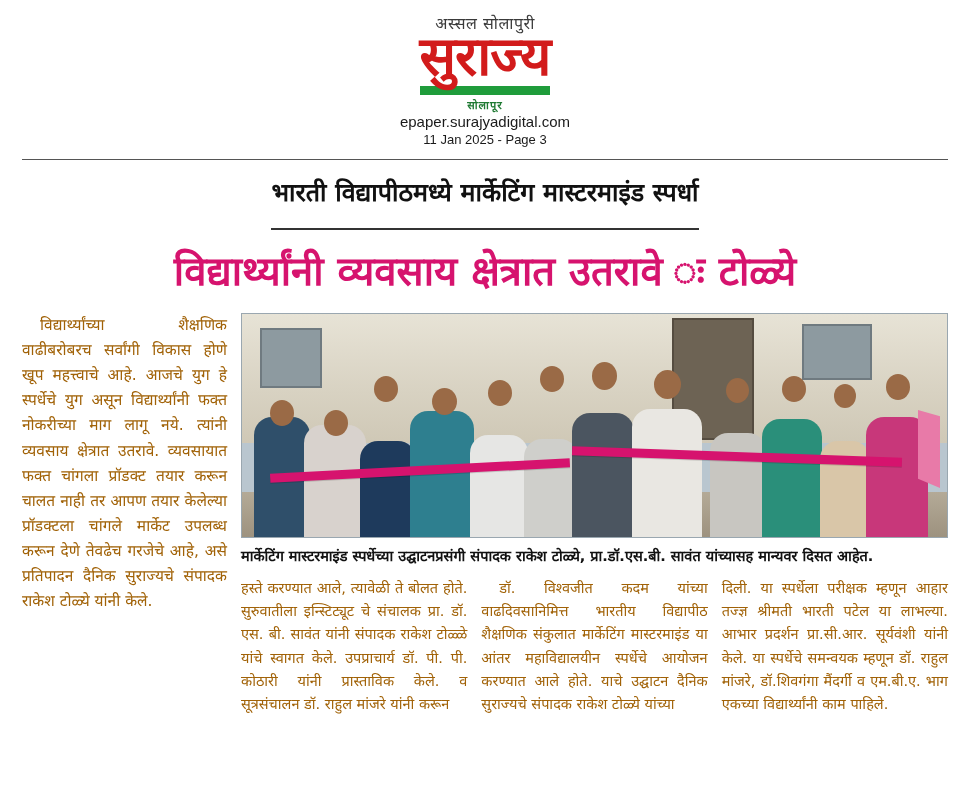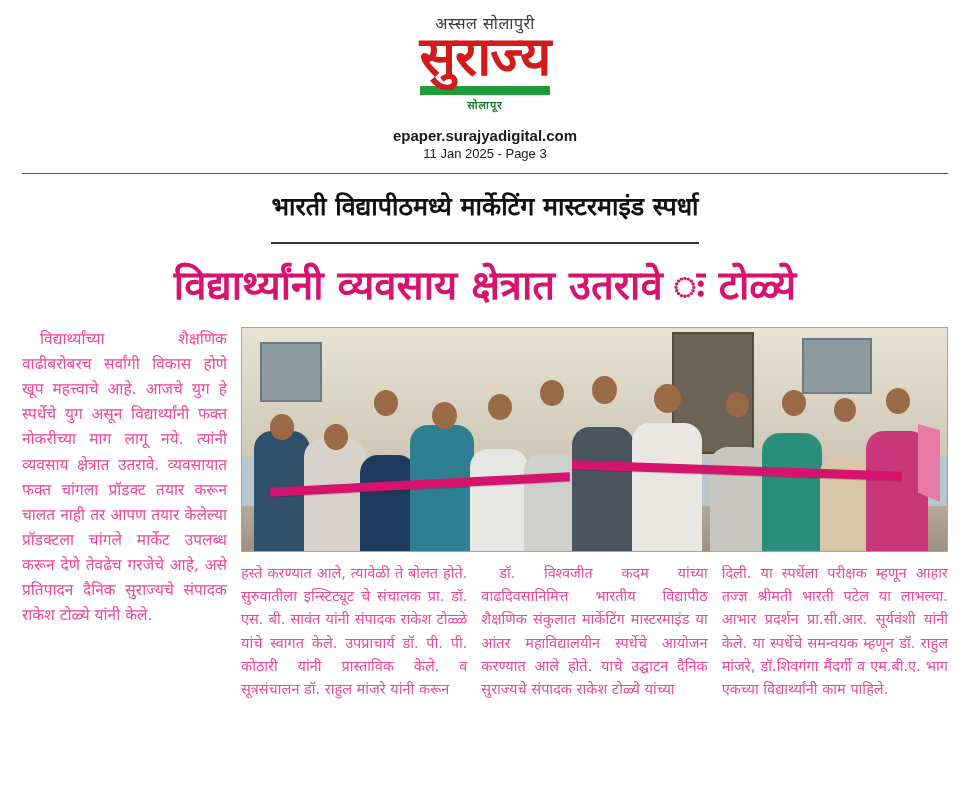--- a/index.html
+++ b/index.html
@@ -52,25 +52,24 @@
     margin-top: 2px;
   }
   .masthead-city {
     font-size: 11px;
     color: #1f7a33;
     font-weight: bold;
     margin-top: 2px;
     letter-spacing: 1px;
   }
   .epaper-url {
-    margin-top: 14px;
+    margin-top: 0;
     font-size: 15px;
     color: #1a1a1a;
     font-family: "Liberation Sans", sans-serif;
-    font-weight: bold;
   }
   .epaper-date {
     font-size: 13px;
     color: #1a1a1a;
     margin-top: 2px;
     font-family: "Liberation Sans", sans-serif;
   }
   .rule {
     border-top: 1px solid #555;
     margin: 12px 22px 0 22px;
@@ -121,21 +120,21 @@
     white-space: nowrap;
   }
   .byline .marker {
     color: #d6136e;
     margin-right: 4px;
   }
   .para {
     font-size: 15.5px;
     line-height: 1.62;
     text-align: justify;
-    color: #ec4899;
+    color: #a16207;
     font-family: "DejaVu Sans", sans-serif;
   }
   .para + .para { margin-top: 4px; }
   .para-indent { text-indent: 18px; }
 
   .col-right {
     flex: 1;
   }
 
   
@@ -288,20 +287,21 @@
 
         <div class="ph-person" style="left:624px; width:62px; height:120px; background:#c8377a;"></div>
         <div class="ph-head" style="left:644px; top:60px; width:24px; height:26px;"></div>
 
         <div class="ph-flag" style="left:676px; top:96px; width:22px; height:78px; clip-path: polygon(0 0, 100% 8%, 100% 100%, 0 88%);"></div>
 
         <div class="ph-ribbon" style="left:28px; top:152px; width:300px; transform: rotate(-3deg);"></div>
         <div class="ph-ribbon" style="left:330px; top:138px; width:330px; transform: rotate(2deg);"></div>
       </div>
 
+      <div class="caption">मार्केटिंग मास्टरमाइंड स्पर्धेच्या उद्घाटनप्रसंगी संपादक राकेश टोळ्ये, प्रा.डॉ.एस.बी. सावंत यांच्यासह मान्यवर दिसत आहेत.</div>
 
       <div class="cols3">
         <div class="c">
           <div class="para">हस्ते करण्यात आले, त्यावेळी ते बोलत होते. सुरुवातीला इन्स्टिट्यूट चे संचालक प्रा. डॉ. एस. बी. सावंत यांनी संपादक राकेश टोळ्ळे यांचे स्वागत केले. उपप्राचार्य डॉ. पी. पी. कोठारी यांनी प्रास्ताविक केले. व सूत्रसंचालन डॉ. राहुल मांजरे यांनी करून</div>
         </div>
         <div class="c">
           <div class="para para-indent">डॉ. विश्वजीत कदम यांच्या वाढदिवसानिमित्त भारतीय विद्यापीठ शैक्षणिक संकुलात मार्केटिंग मास्टरमाइंड या आंतर महाविद्यालयीन स्पर्धेचे आयोजन करण्यात आले होते. याचे उद्घाटन दैनिक सुराज्यचे संपादक राकेश टोळ्ये यांच्या</div>
         </div>
         <div class="c">
           <div class="para">दिली. या स्पर्धेला परीक्षक म्हणून आहार तज्ज्ञ श्रीमती भारती पटेल या लाभल्या. आभार प्रदर्शन प्रा.सी.आर. सूर्यवंशी यांनी केले. या स्पर्धेचे समन्वयक म्हणून डॉ. राहुल मांजरे, डॉ.शिवगंगा मैंदर्गी व एम.बी.ए. भाग एकच्या विद्यार्थ्यांनी काम पाहिले.</div>

